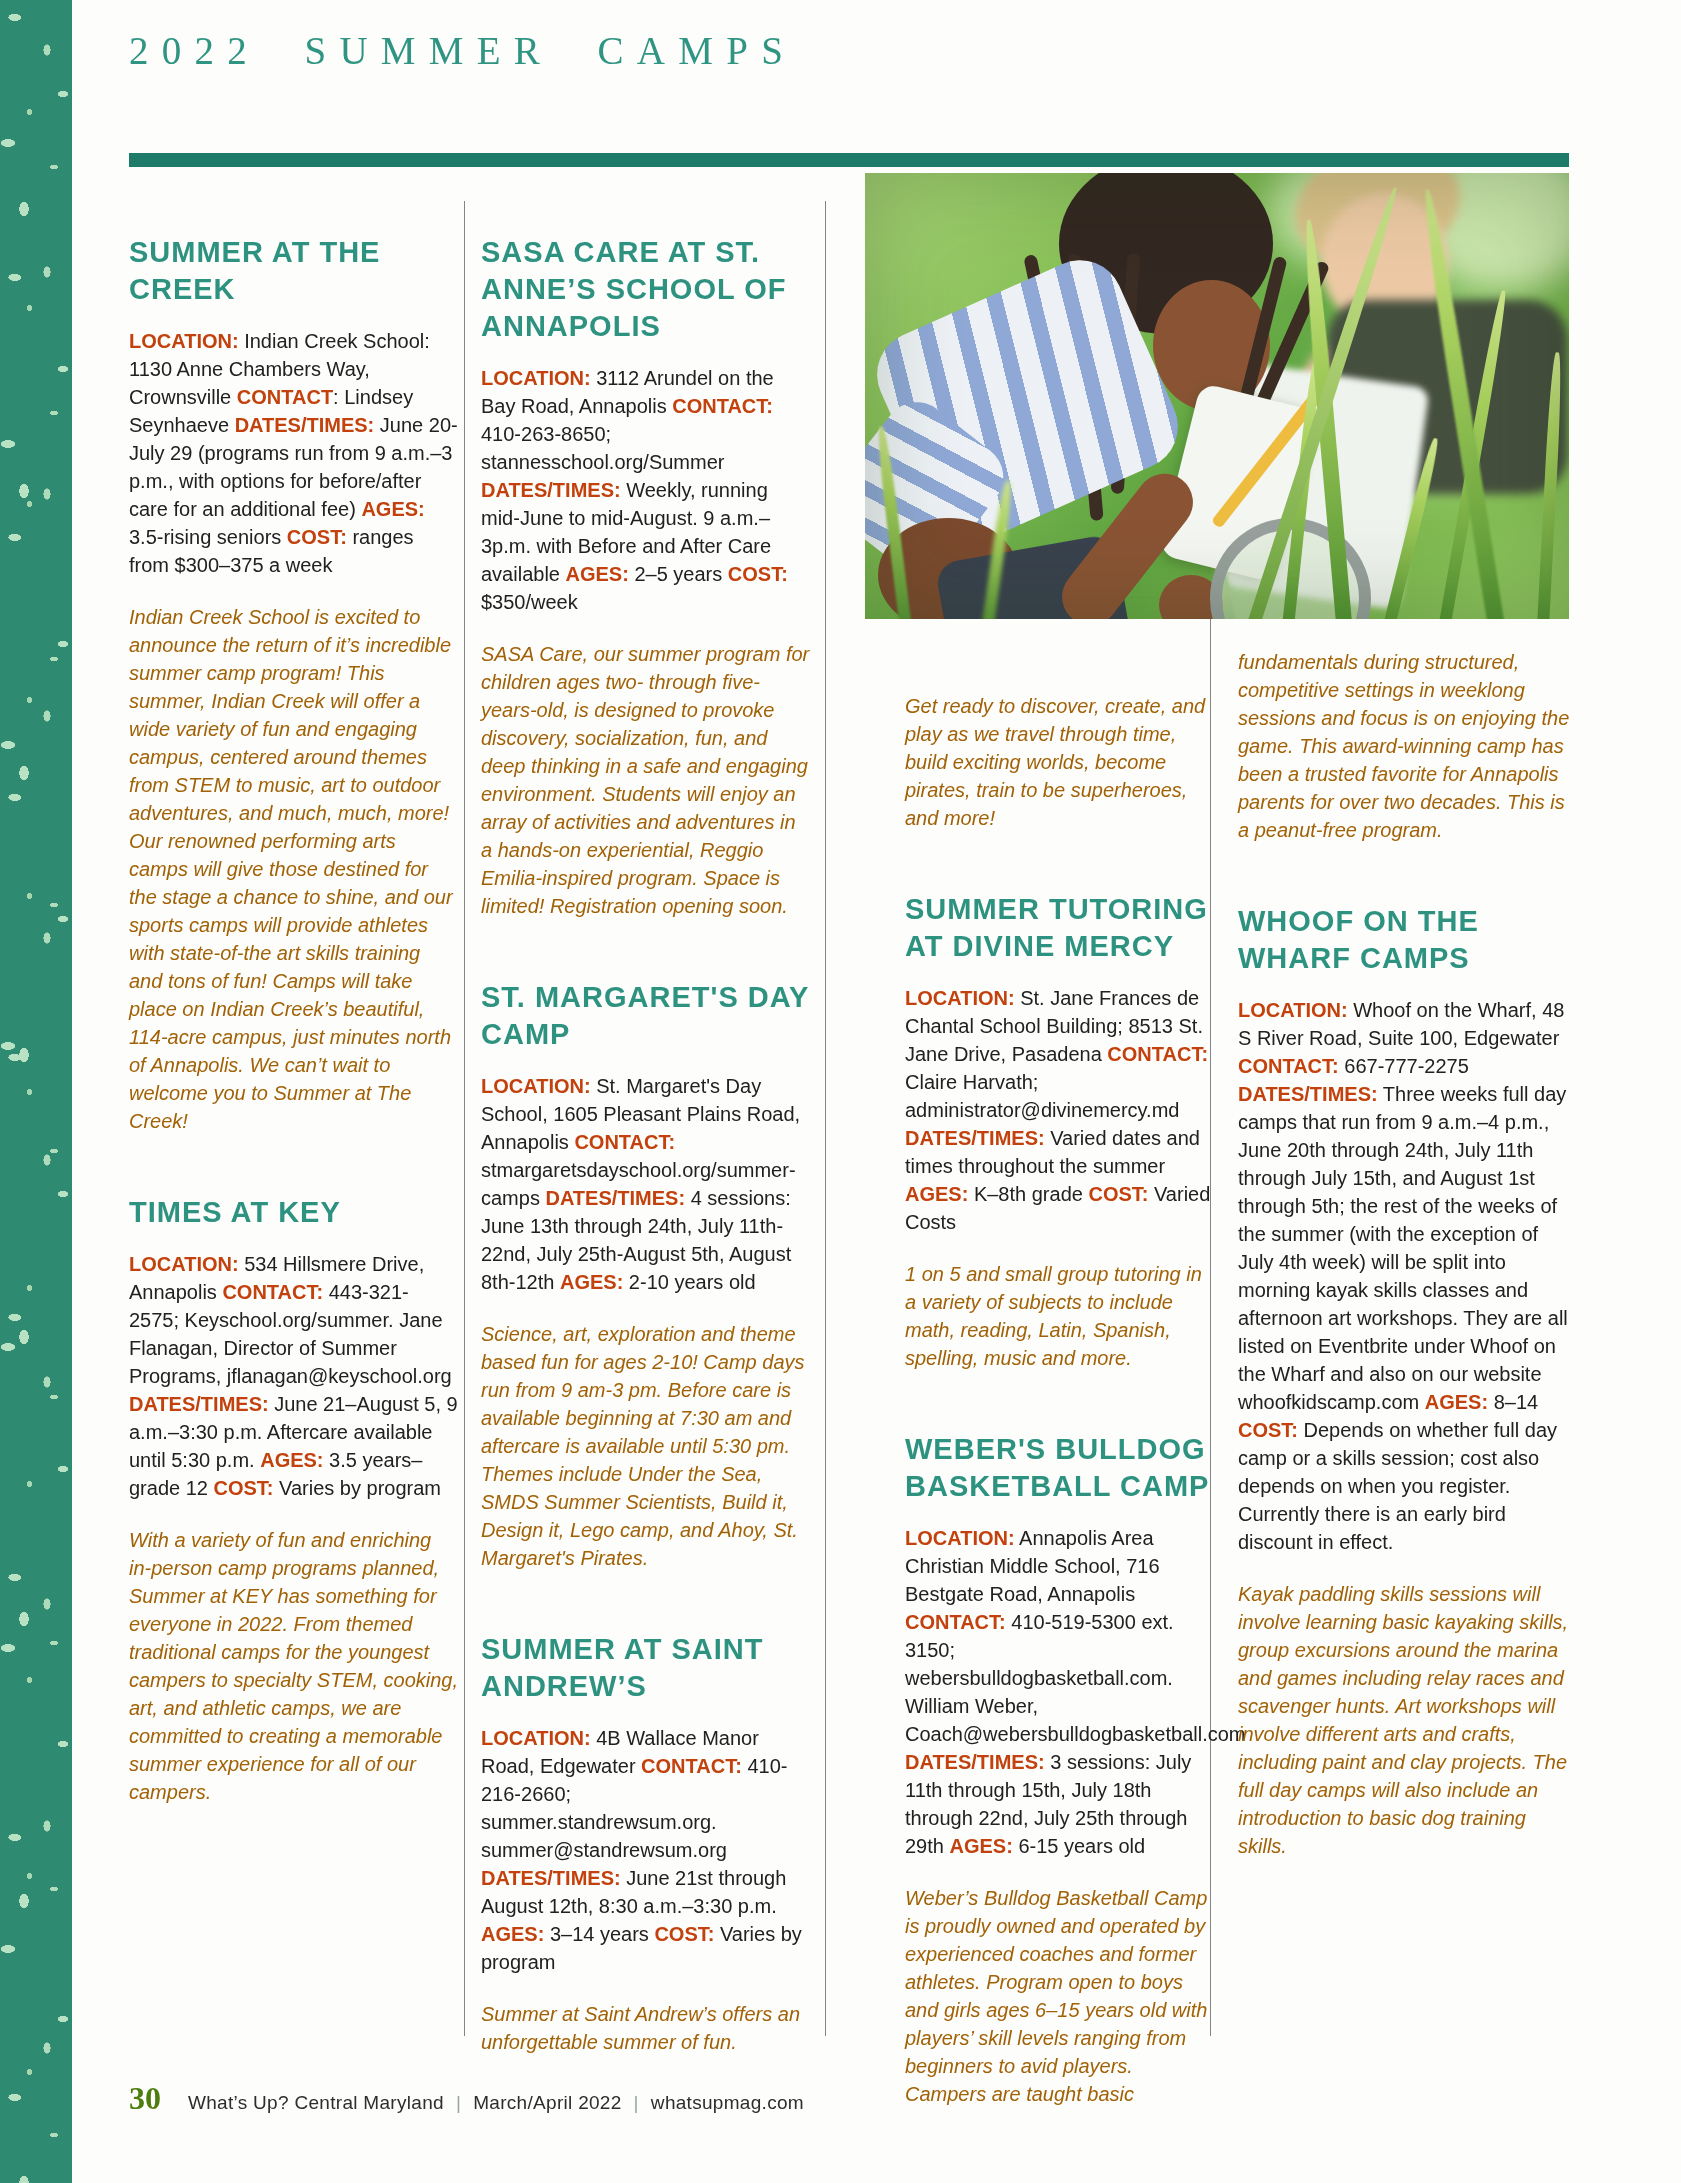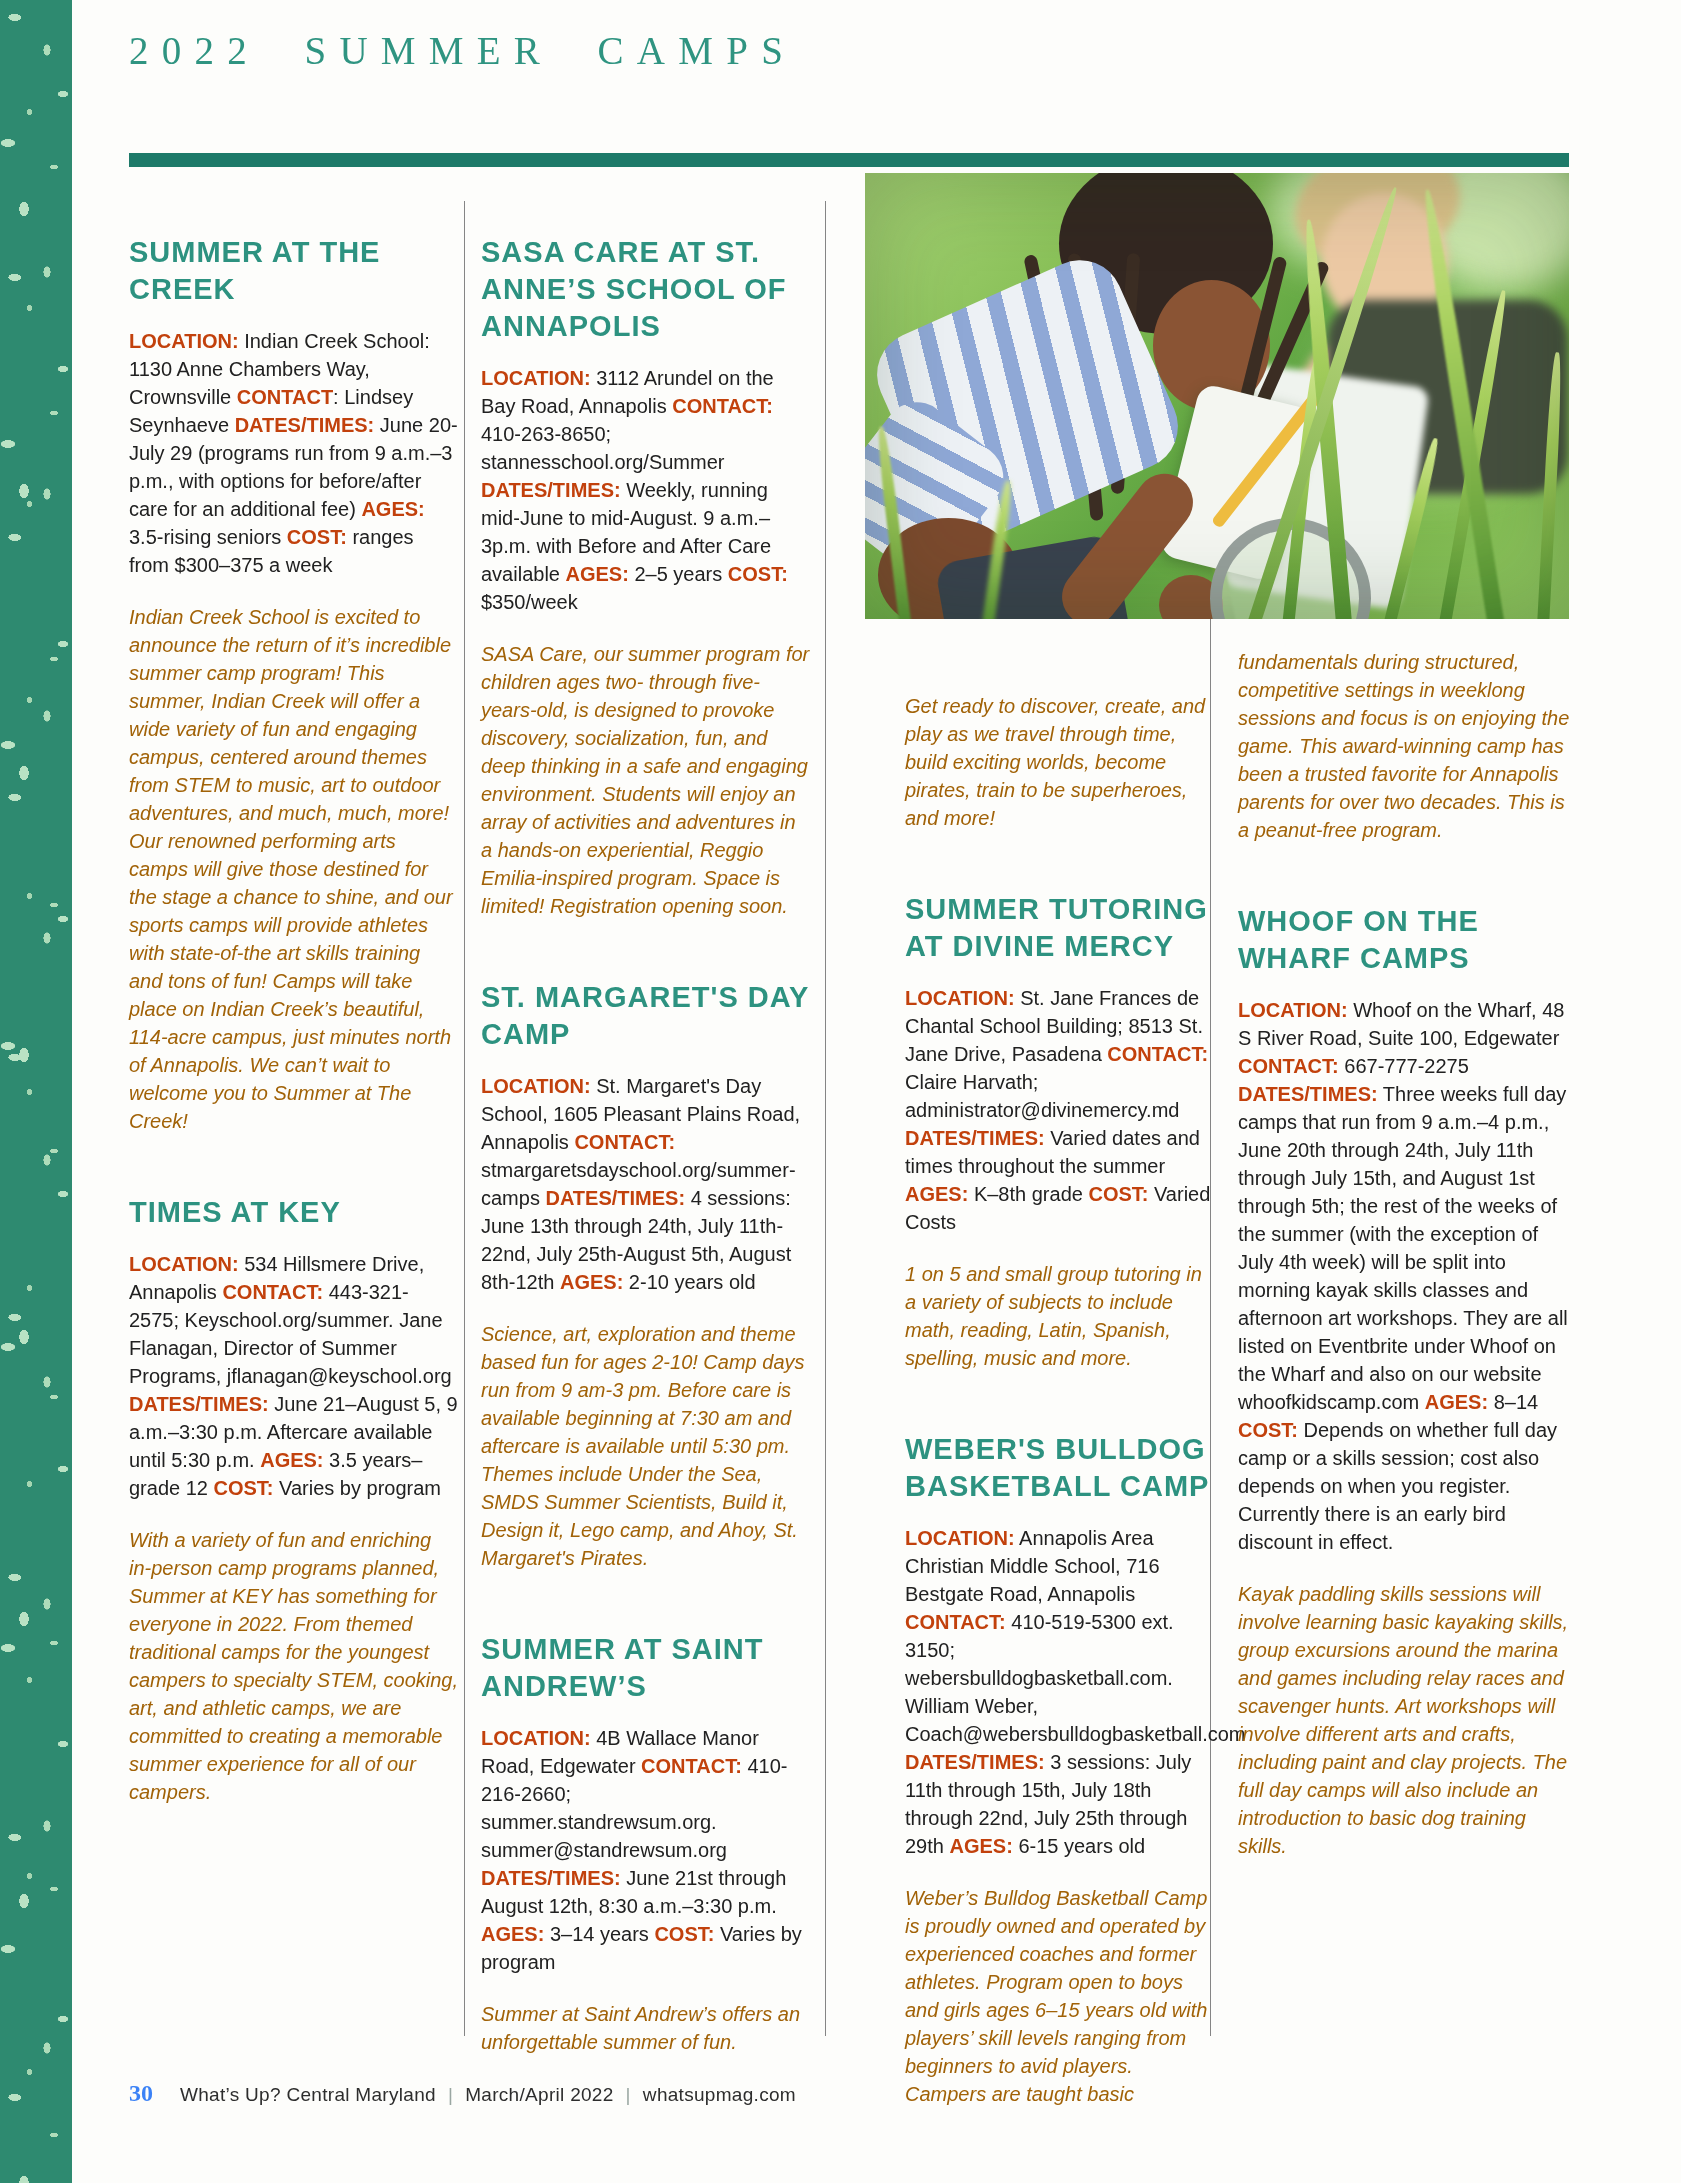--- a/index.html
+++ b/index.html
@@ -36,21 +36,21 @@
 
   .sec-heading{margin:59px 0 19px;font-size:29px;line-height:37px;font-weight:700;
                letter-spacing:1px;color:#2d9280;}
   .col .sec-heading:first-child{margin-top:12px;}
   p.info{margin:0 0 24px;}
   p.info b{color:#c2410c;}
   p.ital{margin:0;font-style:italic;color:#a16207;}
 
   
   .footer{position:absolute;left:129px;top:2080px;display:flex;align-items:baseline;}
-  .pagenum{font-family:"Liberation Serif",serif;font-weight:700;font-size:24px;color:#3b82f6;}
+  .pagenum{font-family:"Liberation Serif",serif;font-weight:700;font-size:32px;color:#4d7c0f;}
   .footer-text{margin-left:27px;font-size:19px;color:#2d2d2d;letter-spacing:0.3px;}
   .footer-text .sep{color:#9aa7a2;margin:0 12px;font-weight:400;}
 
   
   .photo{position:absolute;left:865px;top:173px;width:704px;height:446px;overflow:hidden;z-index:3;
          background:linear-gradient(135deg,#a8d377 0%,#86bf55 28%,#5ea441 55%,#7db84e 78%,#94c964 100%);}
   .photo div{position:absolute;}
   .bok{border-radius:50%;filter:blur(17.4px);opacity:.85;}
   .bok1{width:187px;height:161px;right:-27px;top:-40px;background:#dcf0bd;}
   .bok2{width:127px;height:114px;right:174px;top:-20px;background:#cdeab0;}

